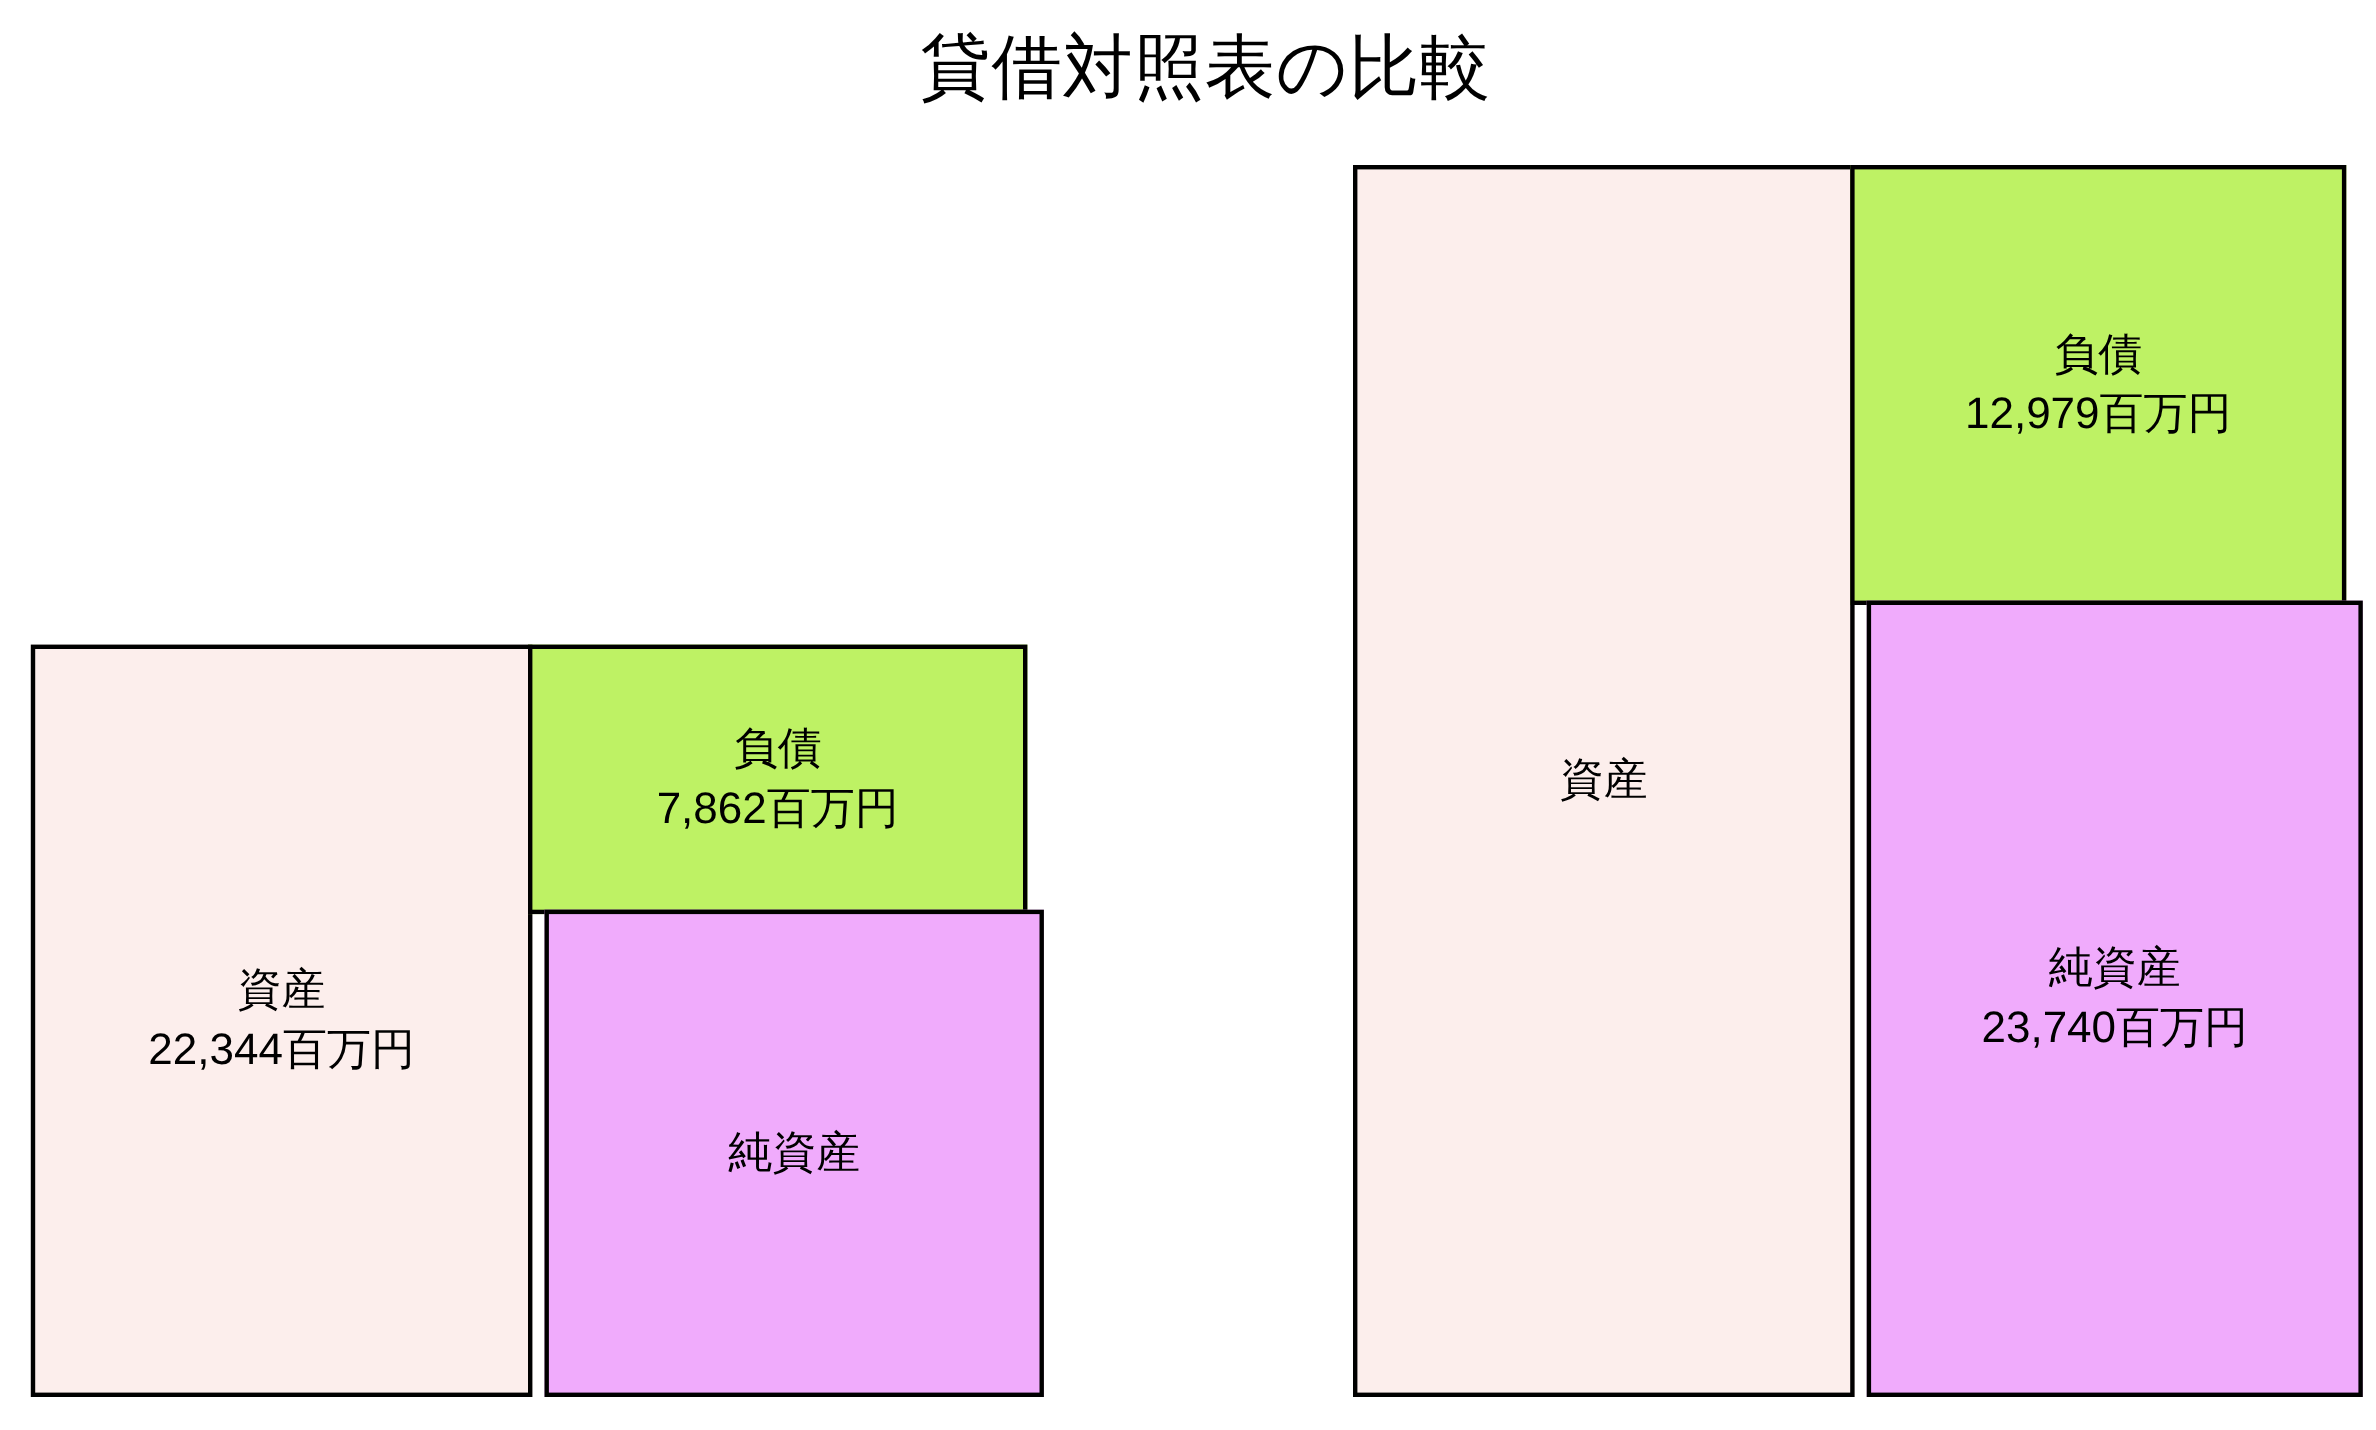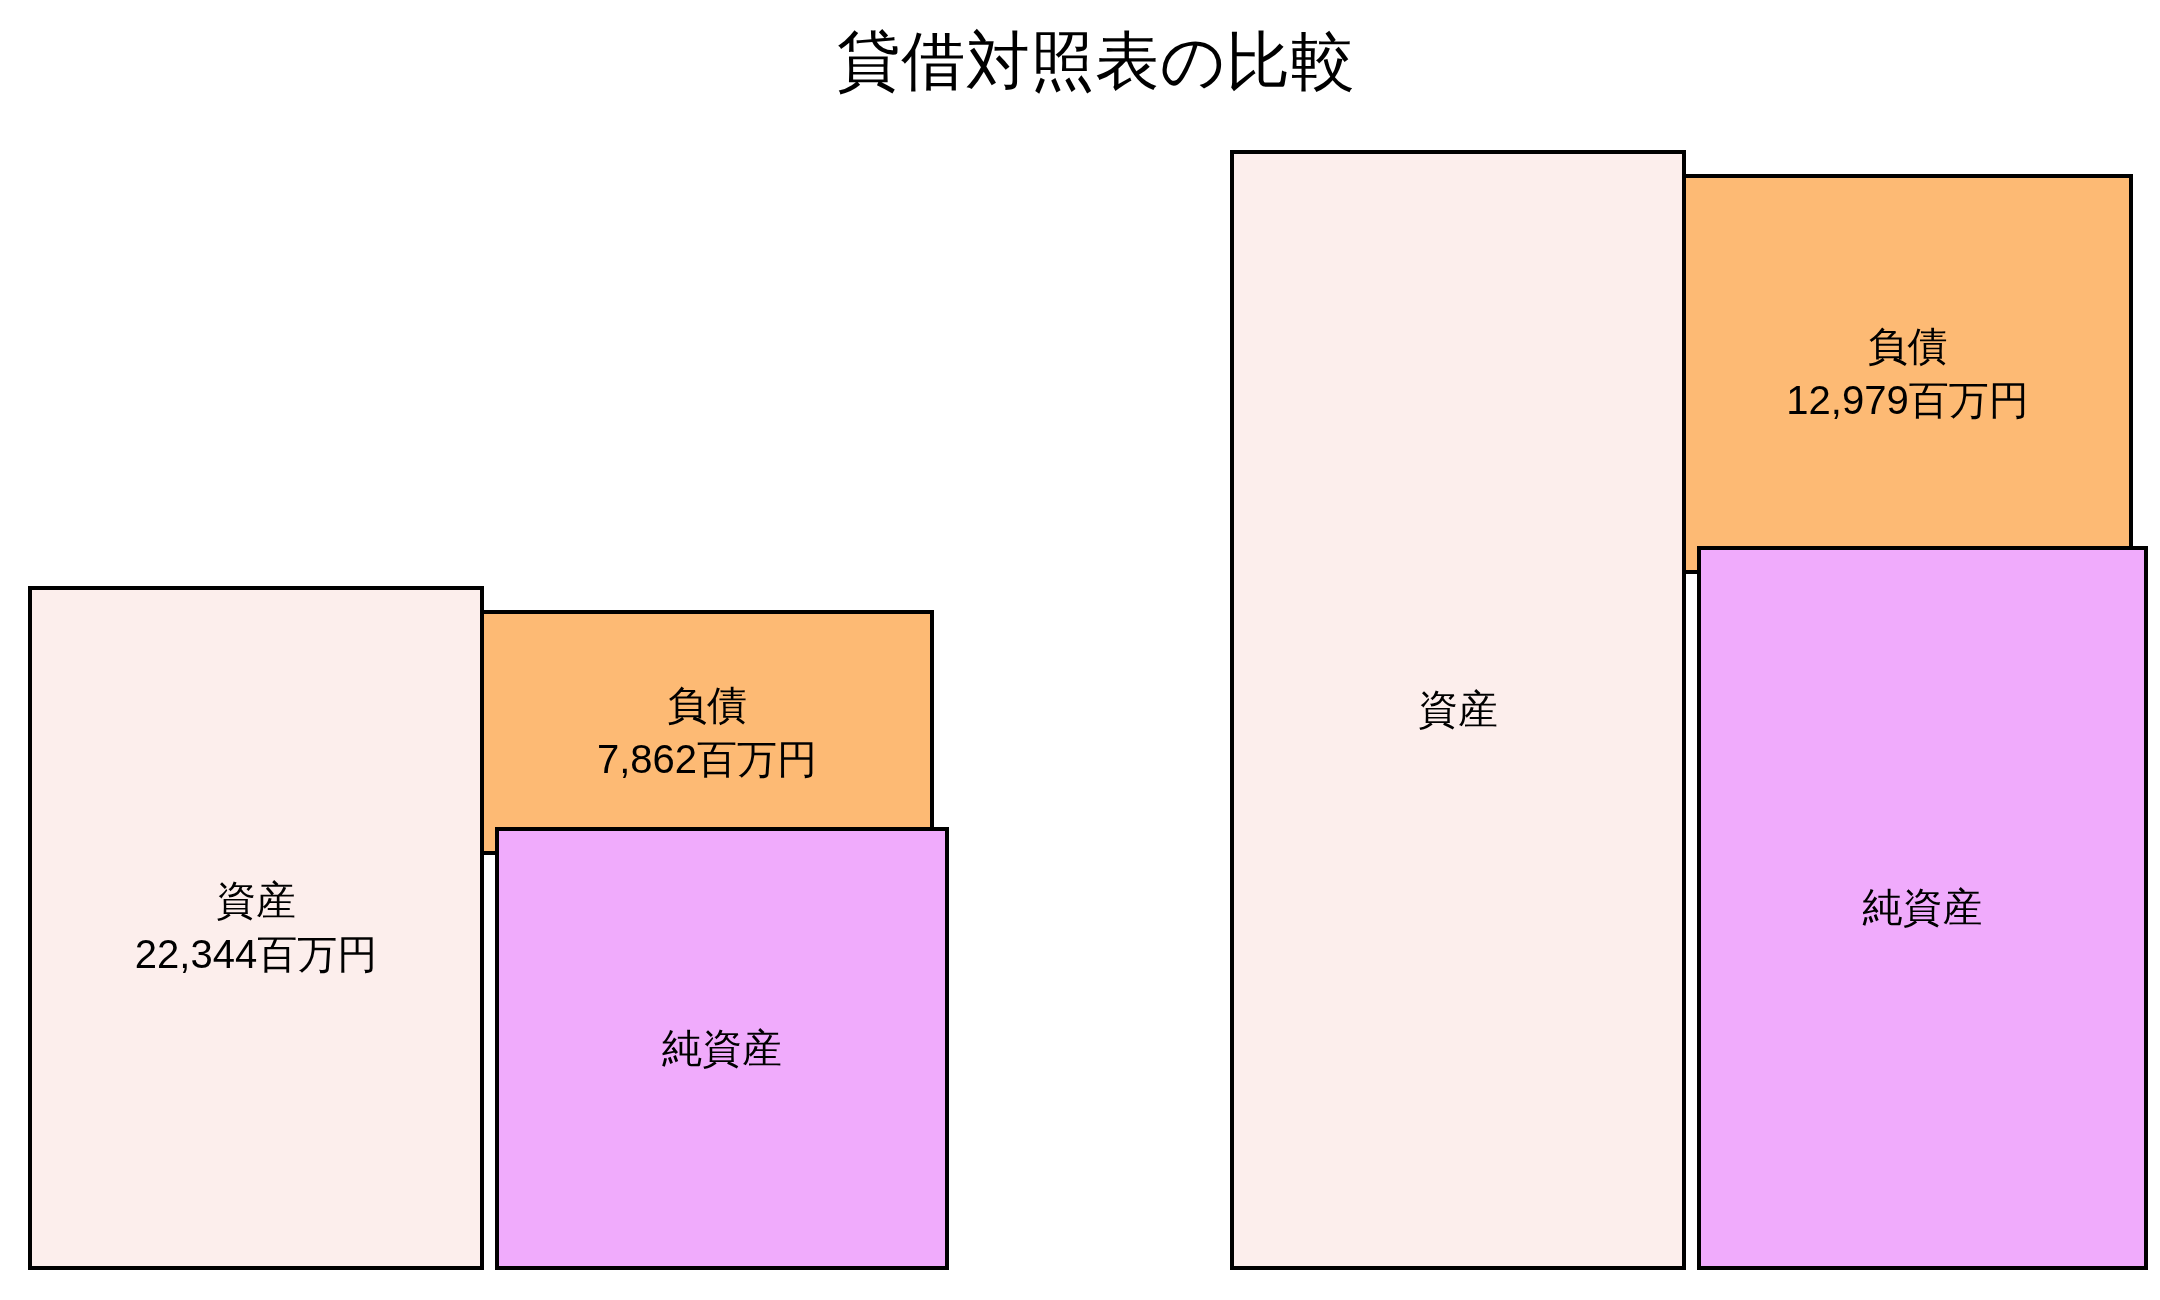--- a/index.html
+++ b/index.html
@@ -46,21 +46,21 @@
     position: absolute;
     border: 4px solid #000000;
     display: flex;
     align-items: center;
     justify-content: center;
     text-align: center;
     overflow: hidden;
   }
 
   .bs-box.assets        { background: #fceeec; }
-  .bs-box.liabilities   { background: #fdba74; margin-top: 24px; }
+  .bs-box.liabilities   { background: #bef264; }
   .bs-box.net-assets    { background: #f0abfc; margin-left: 15px; }
 
   .bs-label {
     font-size: 40px;
     line-height: 1.34;
     font-weight: 400;
     color: #000000;
     white-space: nowrap;
     padding: 0 6px;
   }
@@ -120,18 +120,19 @@
     <div class="bs-box liabilities" id="right-liabilities">
       <div class="bs-label">
         <span class="line">負債</span>
         <span class="line">12,979百万円</span>
       </div>
     </div>
 
     <div class="bs-box net-assets" id="right-net-assets">
       <div class="bs-label">
         <span class="line">純資産</span>
+        <span class="line">23,740百万円</span>
       </div>
     </div>
 
   </div>
 
 </div>
 
 </body></html>

